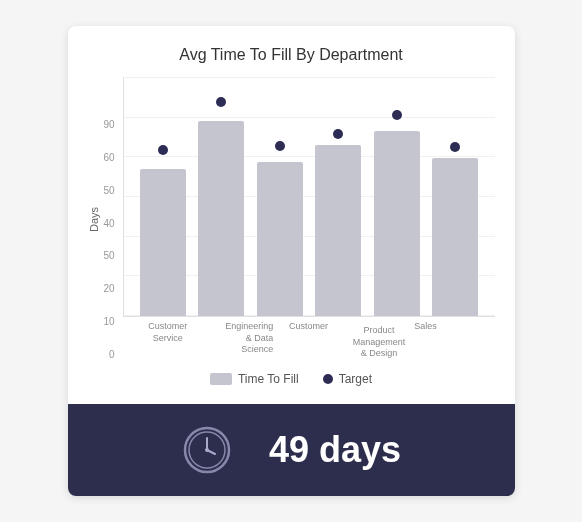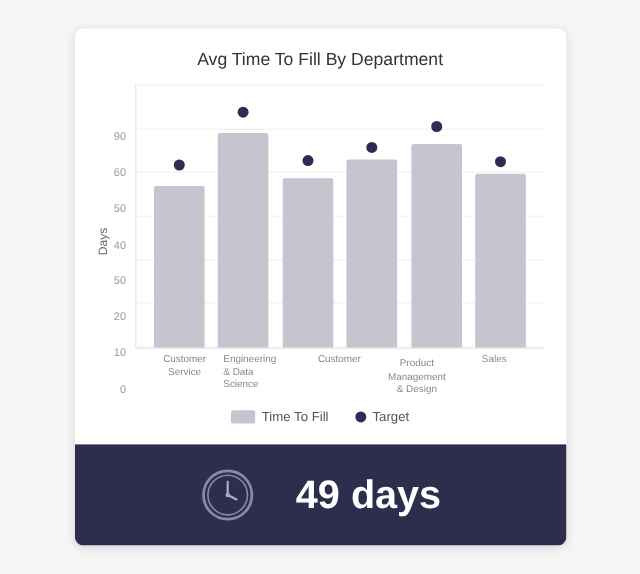--- a/index.html
+++ b/index.html
@@ -212,28 +212,28 @@
                 <div style="width: 46px; height: 158px; background: rgb(197, 197, 208); border-radius: 2px 2px 0px 0px; position: relative;">
                   <div style="width: 10px; height: 10px; background: rgb(44, 44, 84); border-radius: 50%; position: absolute; top: -16px; left: 50%; transform: translateX(-50%);"></div>
                 </div>
               </div>
             </div>
         </div>
 
         <div class="x-labels" id="x-labels-render">
             <div style="flex: 1 1 0%; text-align: center; font-size: 9px; color: rgb(136, 136, 136); line-height: 1.3; padding-top: 4px; white-space: pre-line;">Customer
 Service</div>
-            <div style="flex: 1 1 0%; text-align: left; font-size: 9px; color: rgb(136, 136, 136); line-height: 1.3; padding-top: 4px; white-space: pre-line;">Engineering
+            <div style="flex: 1 1 0%; text-align: right; font-size: 9px; color: rgb(136, 136, 136); line-height: 1.3; padding-top: 4px; white-space: pre-line;">Engineering
 &amp; Data
 Science</div>
             <div style="flex: 1 1 0%; text-align: center; font-size: 9px; color: rgb(136, 136, 136); line-height: 1.3; padding-top: 4px; white-space: pre-line;">Customer</div>
             <div style="flex: 1 1 0%; text-align: center; font-size: 9px; color: rgb(136, 136, 136); line-height: 1.3; padding-top: 8px; white-space: pre-line;">Product
 Management
 &amp; Design</div>
-            <div style="flex: 1 1 0%; text-align: center; font-size: 9px; color: rgb(136, 136, 136); line-height: 1.3; padding-top: 4px; white-space: pre-line;">Sales</div>
+            <div style="flex: 1 1 0%; font-size: 9px; color: rgb(136, 136, 136); line-height: 1.3; padding-top: 4px; white-space: pre-line;">Sales</div>
           </div>
       </div>
     </div>
 
     <div class="legend">
       <div class="legend-item">
         <div class="legend-bar-icon"></div>
         <span>Time To Fill</span>
       </div>
       <div class="legend-item">

